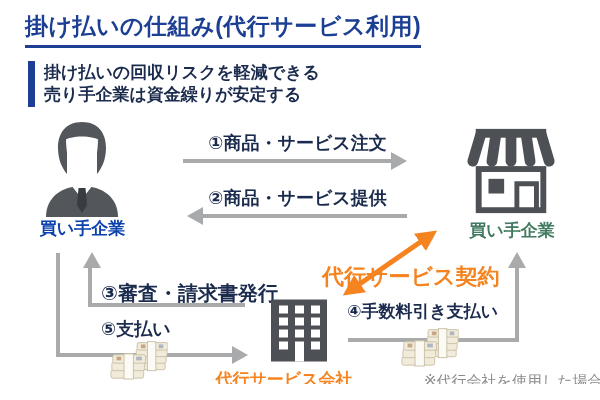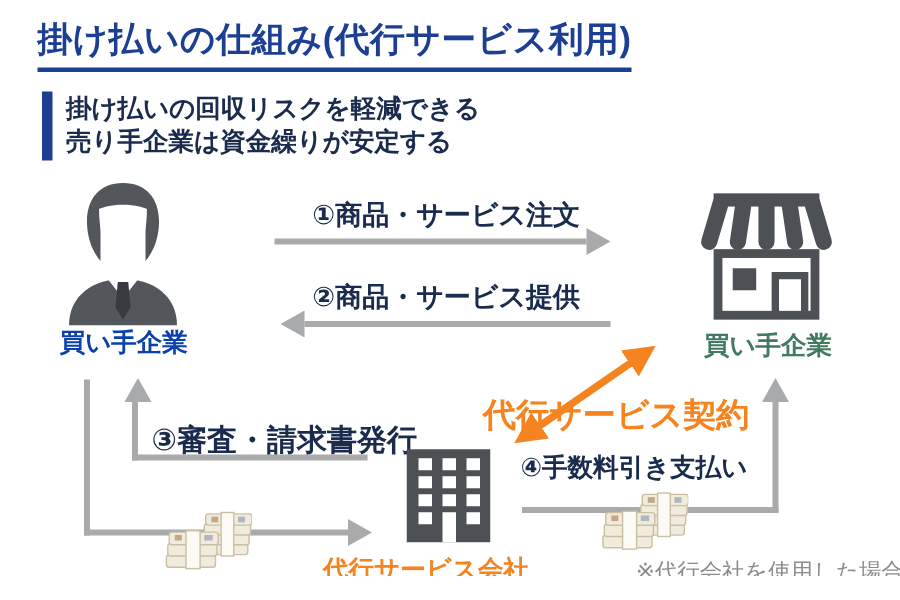--- a/index.html
+++ b/index.html
@@ -113,20 +113,21 @@
   <div class="ah ah-left" style="left:187px;top:207px"></div>
 
   <div class="ah ah-up" style="left:83px;top:252px"></div>
   <div class="seg" style="left:88px;top:266px;width:4px;height:41px"></div>
   <div class="seg" style="left:88px;top:303px;width:157px;height:4px"></div>
   <div class="step step3">③審査・請求書発行</div>
 
   <div class="seg" style="left:56px;top:253px;width:4px;height:104px"></div>
   <div class="seg" style="left:56px;top:353px;width:176px;height:4px"></div>
   <div class="ah ah-right" style="left:232px;top:346px"></div>
+  <div class="step step5">⑤支払い</div>
   <div class="icon" style="left:110px;top:336px;width:58px;height:45px">
     <svg width="58" height="45" viewBox="0 0 62 48">
         <use href="#money-bundle"></use>
       </svg>
   </div>
 
   <div class="icon" style="left:271px;top:299px;width:56px;height:63px">
     <svg width="56" height="63" viewBox="0 0 56 62">
       <rect x="0" y="0" width="56" height="62" fill="#4d5156"></rect>
       <g fill="#ffffff">

